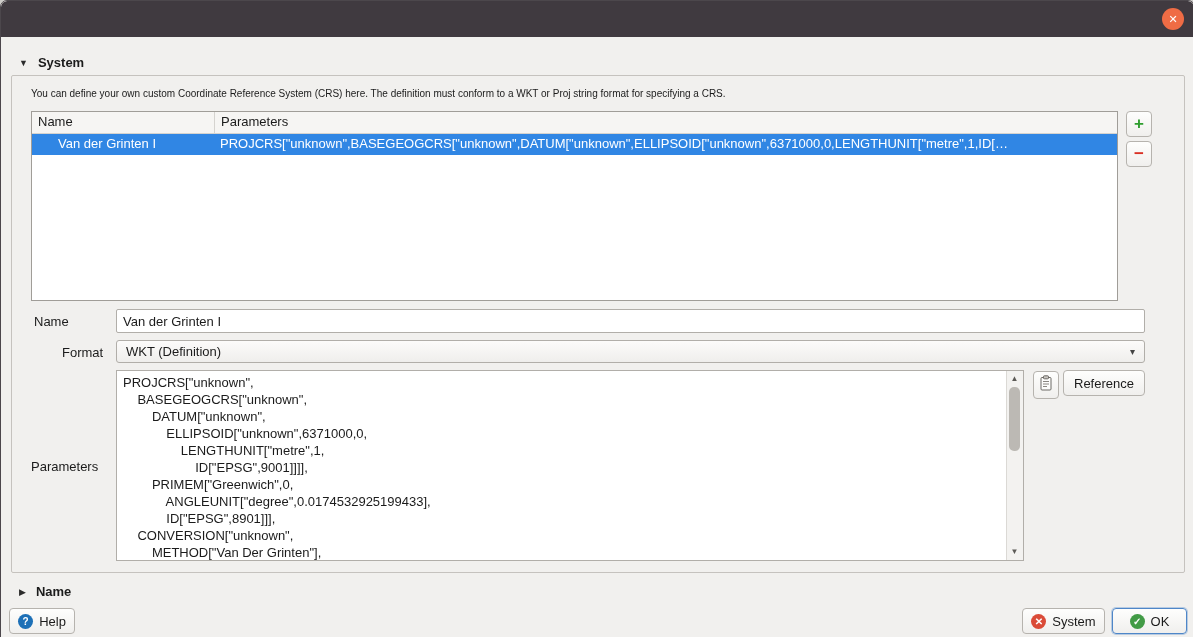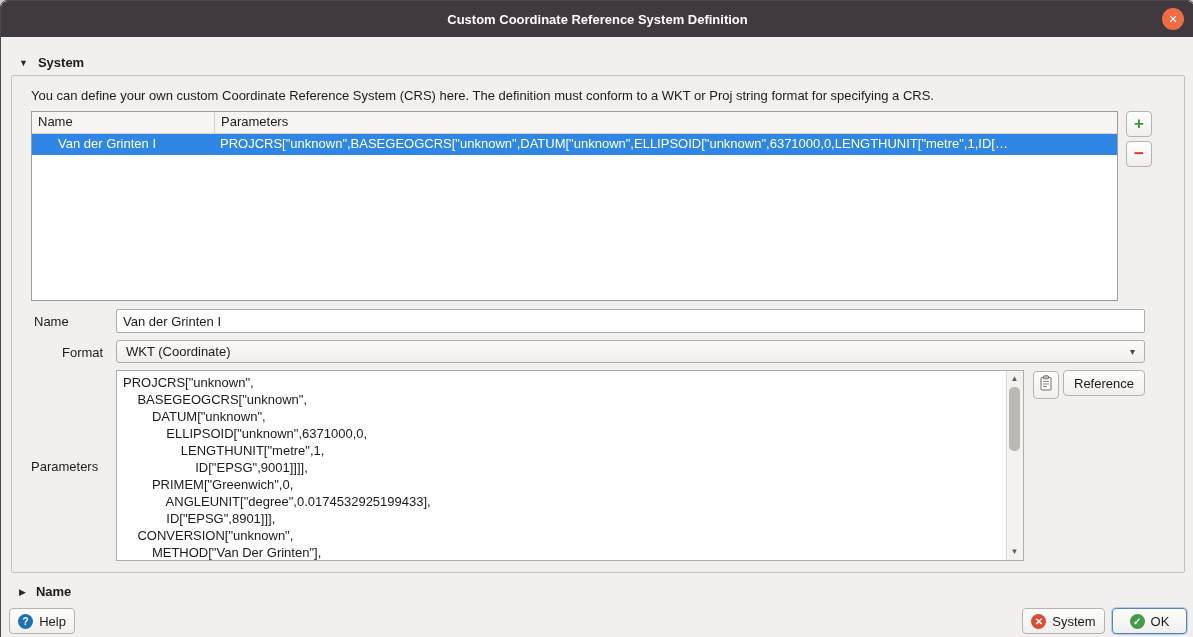--- a/index.html
+++ b/index.html
@@ -10,21 +10,21 @@
             border-radius:6px 6px 0 0;display:flex;align-items:center;justify-content:center;}
   .titlebar-title{color:#fff;font-weight:bold;font-size:13px;}
   .close-btn{position:absolute;top:7px;right:10px;width:22px;height:22px;border-radius:50%;
              background:#ef6c45;color:#fff;font-size:11px;line-height:22px;text-align:center;cursor:pointer;}
   
   .section-header{position:absolute;display:flex;align-items:center;gap:10px;font-size:13px;font-weight:bold;cursor:pointer;}
   #define-header{left:18px;top:54px;}
   #test-header{left:18px;top:583px;}
   .arrow{font-size:9px;color:#2b2b2b;font-weight:normal;}
   .frame{position:absolute;left:10px;top:74px;width:1172px;height:496px;border:1px solid #c5c2be;border-radius:2px;}
-  .description{position:absolute;left:30px;top:87px;font-size:13px;}
+  .description{position:absolute;left:30px;top:87px;font-size:10px;}
   
   .crs-table{position:absolute;left:30px;top:110px;width:1085px;height:188px;background:#fff;border:1px solid #a09d98;overflow:hidden;}
   .thead{display:flex;height:21px;background:#f6f5f3;border-bottom:1px solid #d5d3cf;font-size:13px;}
   .th{padding:2px 6px;}
   .th-name{width:170px;border-right:1px solid #d5d3cf;flex-shrink:0;}
   .th-params{flex:1;}
   .trow{display:flex;height:21px;font-size:13px;background:#3086e4;color:#fff;cursor:pointer;}
   .td-name{width:150px;padding:2px 6px 2px 26px;white-space:nowrap;overflow:hidden;flex-shrink:0;}
   .td-params{flex:1;padding:2px 6px;white-space:nowrap;overflow:hidden;}
   
@@ -67,21 +67,20 @@
   .help-icon{background:#1d70b7;}
   .cancel-icon{background:#da4b38;}
   .ok-icon{background:#429b46;}
 </style>
 </head>
 <body>
 
 <div class="window">
 
   <div class="titlebar">
-    <span class="titlebar-title">Custom Coordinate Reference System Definition</span>
     <span class="close-btn">✕</span>
   </div>
 
   <div class="section-header" id="define-header">
     <span class="arrow">▼</span>
     <span>System</span>
   </div>
   <div class="frame"></div>
 
   <div class="description">You can define your own custom Coordinate Reference System (CRS) here. The definition must conform to a WKT or Proj string format for specifying a CRS.</div>
@@ -102,21 +101,21 @@
   </div>
   <div class="tool-btn" id="remove-btn">
     <span class="remove-glyph">−</span>
   </div>
 
   <div class="label" id="name-label">Name</div>
   <input class="name-input" type="text" value="Van der Grinten I" style="">
 
   <div class="label" id="format-label">Format</div>
   <div class="combo">
-    <span>WKT (Coordinate)</span>
+    <span>WKT (Definition)</span>
     <span class="combo-arrow">▾</span>
   </div>
 
   <div class="label" id="params-label">Parameters</div>
   <div class="params-box">
     <div class="wkt">PROJCRS["unknown",
     BASEGEOGCRS["unknown",
         DATUM["unknown",
             ELLIPSOID["unknown",6371000,0,
                 LENGTHUNIT["metre",1,

